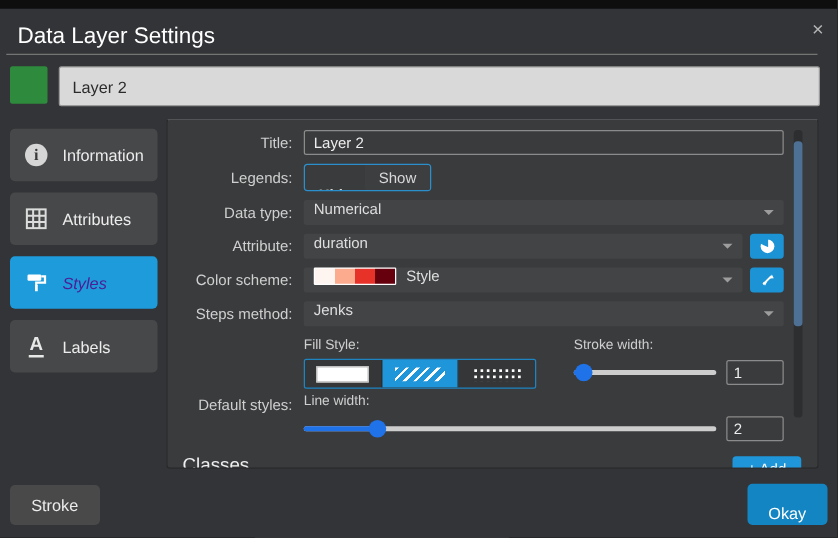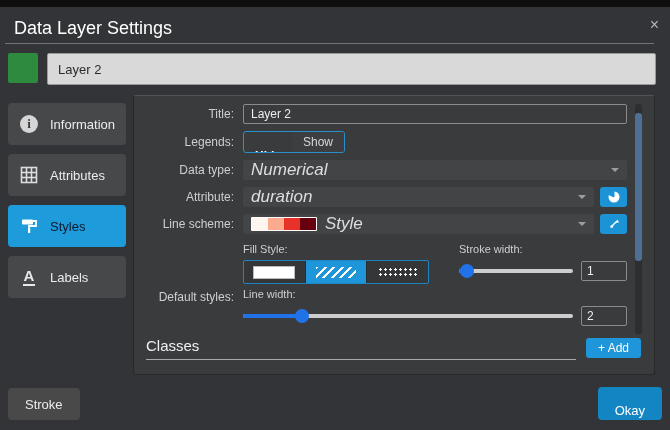--- a/index.html
+++ b/index.html
@@ -16,37 +16,37 @@
 
   .layer-row{position:absolute;left:8px;right:14px;top:46px;height:30px;display:flex;gap:9px;}
   .layer-swatch{width:30px;height:30px;border-radius:2px;}
   .layer-name{flex:1;height:30px;border:1px solid #9a9a9a;border-radius:2px;background:#d9d9d9;
     color:#2b2b2b;font-size:13px;padding:0 10px;font-family:"Liberation Sans",sans-serif;}
 
   
   .sidebar{position:absolute;left:8px;top:96px;width:118px;}
   .side-btn{height:42px;margin-bottom:9px;background:#474849;border-radius:4px;display:flex;
     align-items:center;padding:0 10px;gap:10px;cursor:pointer;color:#ececec;font-size:13px;}
-  .side-btn.active{background:#1e9bdb;color:#0f172a;}
+  .side-btn.active{background:#1e9bdb;color:#4c1d95;font-style:italic;}
   .icon-box{width:22px;height:22px;display:flex;align-items:center;justify-content:center;flex:none;}
   .info-circ{width:18px;height:18px;border-radius:50%;background:#d6d6d6;color:#3a3a3a;
     font-size:13px;font-weight:bold;display:flex;align-items:center;justify-content:center;font-family:"Liberation Serif",serif;}
   .labels-A{font-size:15px;font-weight:bold;color:#e8e8e8;border-bottom:2px solid #e8e8e8;line-height:15px;padding:0 1px 1px;}
 
   
   .panel{position:absolute;left:133px;right:15px;top:88px;bottom:55px;
     background:#3a3b3d;border:1px solid #27282a;border-top-color:#525355;border-radius:3px;overflow:hidden;}
   .form{padding-top:8px;}
   .frow{display:flex;align-items:center;margin-bottom:7px;}
   .flabel{width:100px;flex:none;text-align:right;padding-right:9px;color:#cfcfcf;font-size:12px;}
   .fctrl{flex:1;margin-right:27px;display:flex;align-items:center;gap:6px;min-width:0;}
   .txt-input{flex:1;height:18px;background:#3a3b3d;border:1px solid #8b8b8b;border-radius:2px;
     color:#eee;font-size:12px;padding:0 7px;font-family:"Liberation Sans",sans-serif;}
-  .select{flex:1;height:20px;background:#434446;border-radius:2px;display:flex;align-items:center;
-    padding:0 8px;color:#dedede;font-size:17px;cursor:pointer;position:relative;font-style:italic;}
+  .select{flex:1;height:20px;background:#434446;border-radius:2px;display:flex;align-items:flex-start;
+    padding:0 8px;color:#dedede;font-size:12px;cursor:pointer;position:relative;}
   .select .caret{position:absolute;right:8px;top:8px;width:0;height:0;
     border-left:4px solid transparent;border-right:4px solid transparent;border-top:4px solid #9d9d9d;}
   .toggle{display:inline-flex;border:1px solid #2b8fcc;border-radius:3px;overflow:hidden;height:20px;}
   .toggle .opt{padding:0 11px;font-size:12px;display:flex;align-items:center;cursor:pointer;
     background:#3d3e40;color:#d8d8d8;}
   .toggle .opt.sel{background:#1e96d9;color:#fff;font-weight:bold;margin-top:24px;}
   .mini-btn{width:27px;height:20px;border-radius:3px;background:#1b93d4;border:none;display:flex;
     align-items:center;justify-content:center;cursor:pointer;flex:none;padding:0;}
   .swatch-strip{display:flex;background:#fff;padding:1px;border-radius:1px;margin-right:8px;}
   .swatch-strip span{width:16px;height:12px;display:block;}
@@ -183,21 +183,21 @@
           <button class="mini-btn">
             <svg width="14" height="14" viewBox="0 0 14 14">
               <circle cx="7" cy="7" r="5.5" fill="#fff"></circle>
               <path d="M7 7 L1.8 4.6 A5.5 5.5 0 0 1 7 1.5 Z" fill="#1b93d4" stroke="#1b93d4"></path>
             </svg>
           </button>
         </span>
       </div>
 
       <div class="frow">
-        <span class="flabel">Line scheme:</span>
+        <span class="flabel">Color scheme:</span>
         <span class="fctrl">
           <span class="select">
             <span class="swatch-strip">
               <span style="background: rgb(255, 245, 240);"></span>
               <span style="background: rgb(252, 171, 143);"></span>
               <span style="background: rgb(230, 50, 40);"></span>
               <span style="background: rgb(103, 0, 13);"></span>
             </span>
             <span>Style</span>
             <span class="caret"></span>
@@ -207,20 +207,29 @@
               <g stroke="#fff" stroke-width="1.5" fill="#fff">
                 <line x1="3.5" y1="10.5" x2="10" y2="4"></line>
                 <path d="M10.5 2.5 l1.5 3 -3.2 .2 Z" stroke="none"></path>
                 <path d="M3 11.5 l-1.5 -3 3.2 -.2 Z" stroke="none" transform="translate(2,0)"></path>
               </g>
             </svg>
           </button>
         </span>
       </div>
 
+      <div class="frow">
+        <span class="flabel">Steps method:</span>
+        <span class="fctrl">
+          <span class="select">
+            <span>Jenks</span>
+            <span class="caret"></span>
+          </span>
+        </span>
+      </div>
 
       <div class="grow">
         <span class="flabel"></span>
         <div class="gcols">
           <div class="gcol">
             <div class="small-label">Fill Style:</div>
             <div class="fillseg">
               <span class="fseg">
                   <span class="patch solid"></span>
                 </span>

